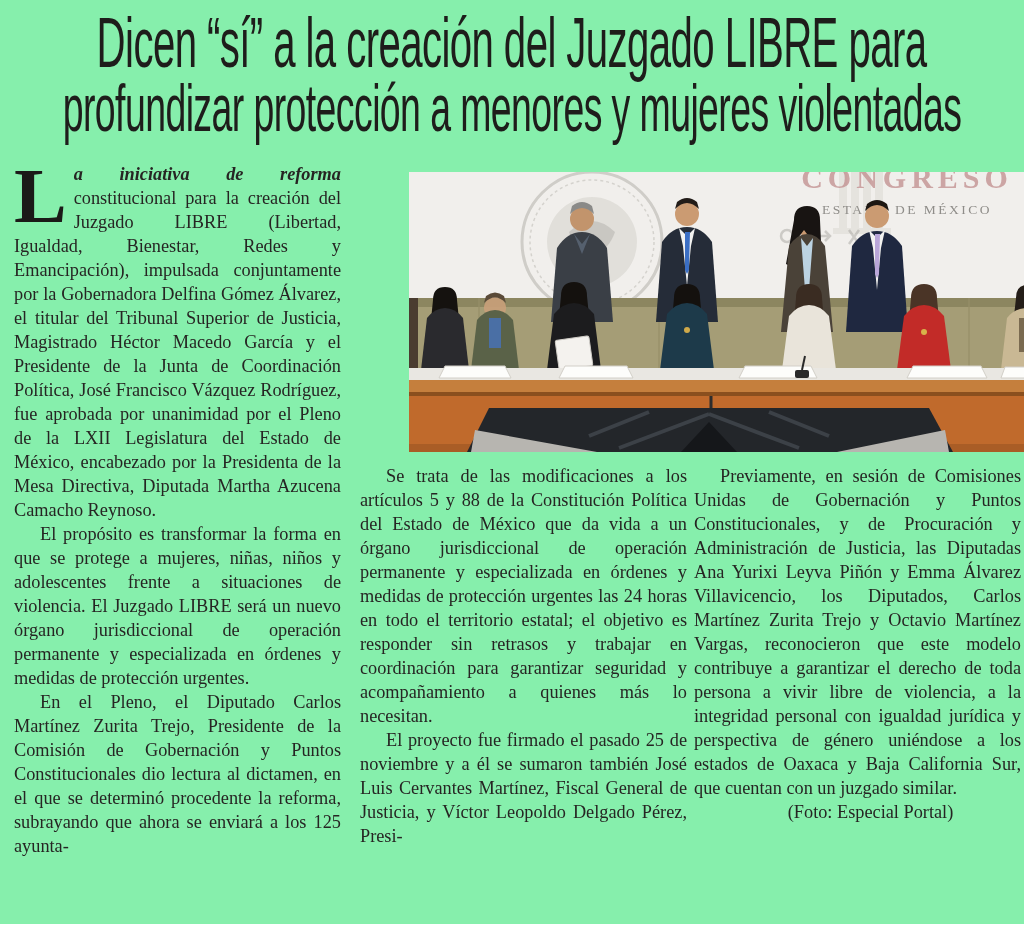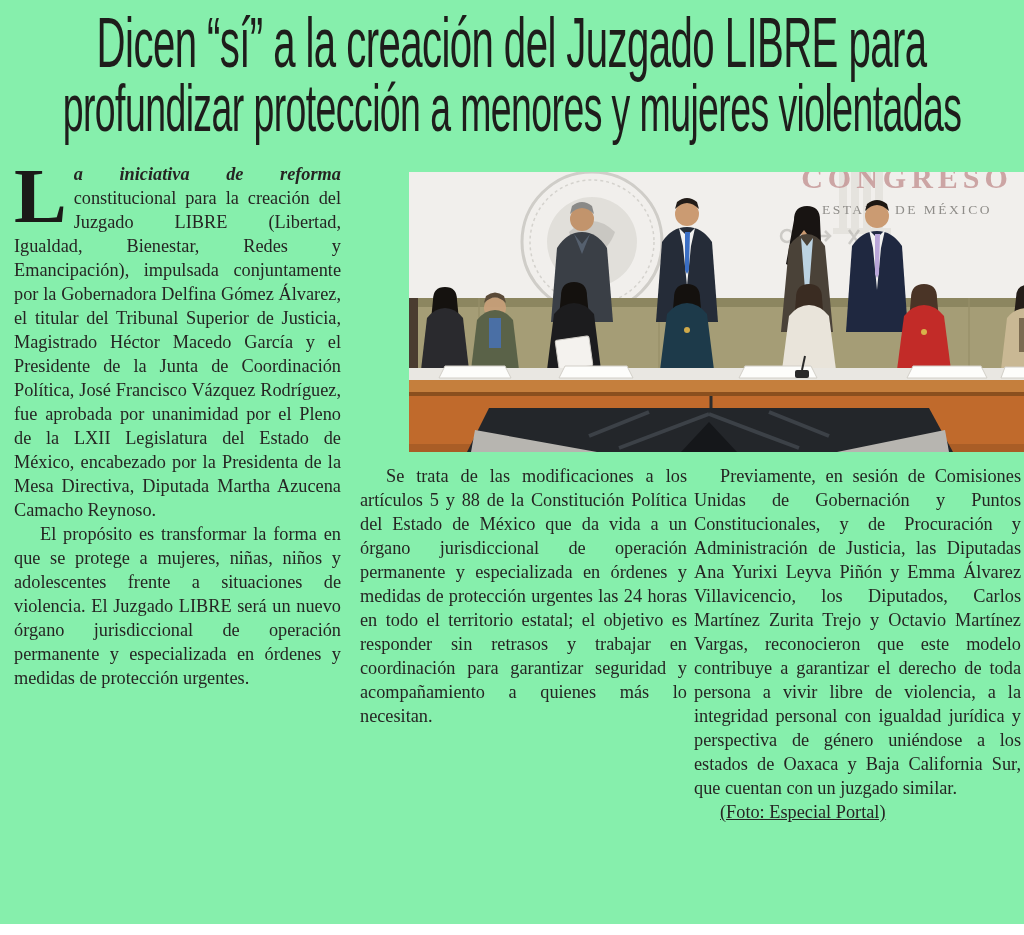--- a/index.html
+++ b/index.html
@@ -47,21 +47,21 @@
   .col p.indent{text-indent:26px;}
   .dropcap{
     float:left;
     font-weight:700;
     font-size:79px;
     line-height:60px;
     padding:4px 7px 0 0;
     color:#1b1a18;
   }
   .leadbold{font-weight:700;font-style:italic;}
-  .credit{text-indent:26px;text-align:left;text-decoration:underline;}
+  .credit{text-indent:26px;text-align:center;}
   .col1{left:14px;top:162px;height:748px;}
   .col2{left:360px;top:464px;height:445px;}
   .col3{left:694px;top:464px;height:445px;}
   
   .photo{
     position:absolute;left:362px;top:172px;width:652px;height:280px;
     overflow:hidden;
     margin-left:47px;
   }
   .photo svg{display:block;}
@@ -234,24 +234,26 @@
           </g>
           <polygon points="300,250 328,280 272,280" fill="#15171a"></polygon>
         </g>
       </g>
     </svg>
   </div>
 
   <div class="col col1">
     <p><span class="dropcap">L</span><span class="leadbold">a iniciativa de reforma</span><span> constitucional para la creación del Juzgado LIBRE (Libertad, Igualdad, Bienestar, Redes y Emancipación), impulsada conjuntamente por la Gobernadora Delfina Gómez Álvarez, el titular del Tribunal Superior de Justicia, Magistrado Héctor Macedo García y el Presidente de la Junta de Coordinación Política, José Francisco Vázquez Rodríguez, fue aprobada por unanimidad por el Pleno de la LXII Legislatura del Estado de México, encabezado por la Presidenta de la Mesa Directiva, Diputada Martha Azucena Camacho Reynoso.</span></p>
     <p class="indent">El propósito es transformar la forma en que se protege a mujeres, niñas, niños y adolescentes frente a situaciones de violencia. El Juzgado LIBRE será un nuevo órgano jurisdiccional de operación permanente y especializada en órdenes y medidas de protección urgentes.</p>
+    <p class="indent">En el Pleno, el Diputado Carlos Martínez Zurita Trejo, Presidente de la Comisión de Gobernación y Puntos Constitucionales dio lectura al dictamen, en el que se determinó procedente la reforma, subrayando que ahora se enviará a los 125 ayunta-</p>
   </div>
 
   <div class="col col2">
     <p class="indent">Se trata de las modificaciones a los artículos 5 y 88 de la Constitución Política del Estado de México que da vida a un órgano jurisdiccional de operación permanente y especializada en órdenes y medidas de protección urgentes las 24 horas en todo el territorio estatal; el objetivo es responder sin retrasos y trabajar en coordinación para garantizar seguridad y acompañamiento a quienes más lo necesitan.</p>
+    <p class="indent">El proyecto fue firmado el pasado 25 de noviembre y a él se sumaron también José Luis Cervantes Martínez, Fiscal General de Justicia, y Víctor Leopoldo Delgado Pérez, Presi-</p>
   </div>
 
   <div class="col col3">
     <p class="indent">Previamente, en sesión de Comisiones Unidas de Gobernación y Puntos Constitucionales, y de Procuración y Administración de Justicia, las Diputadas Ana Yurixi Leyva Piñón y Emma Álvarez Villavicencio, los Diputados, Carlos Martínez Zurita Trejo y Octavio Martínez Vargas, reconocieron que este modelo contribuye a garantizar el derecho de toda persona a vivir libre de violencia, a la integridad personal con igualdad jurídica y perspectiva de género uniéndose a los estados de Oaxaca y Baja California Sur, que cuentan con un juzgado similar.</p>
     <p class="credit">(Foto: Especial Portal)</p>
   </div>
 
   <div class="bottom-rule"></div>
 </div>
 

